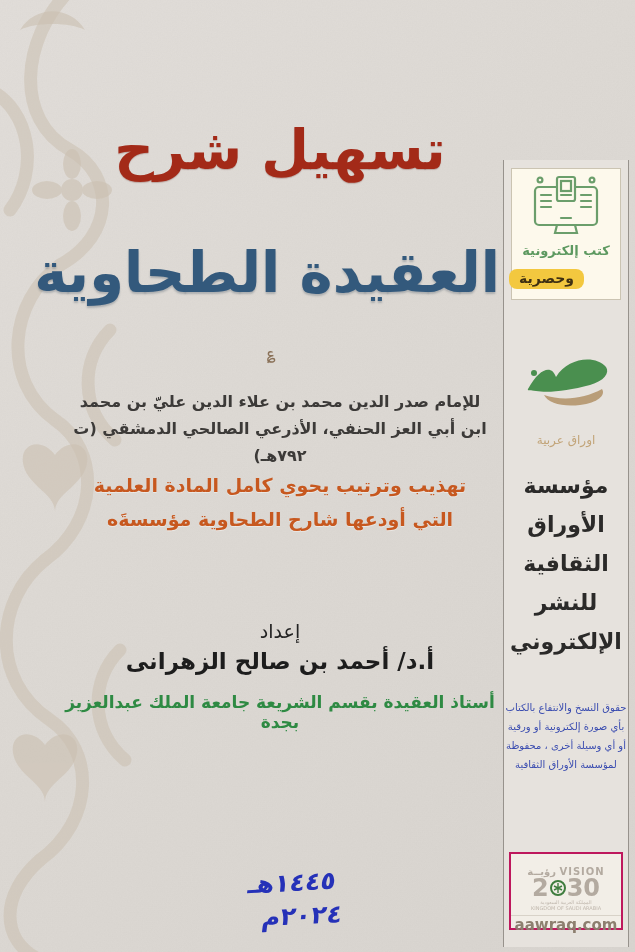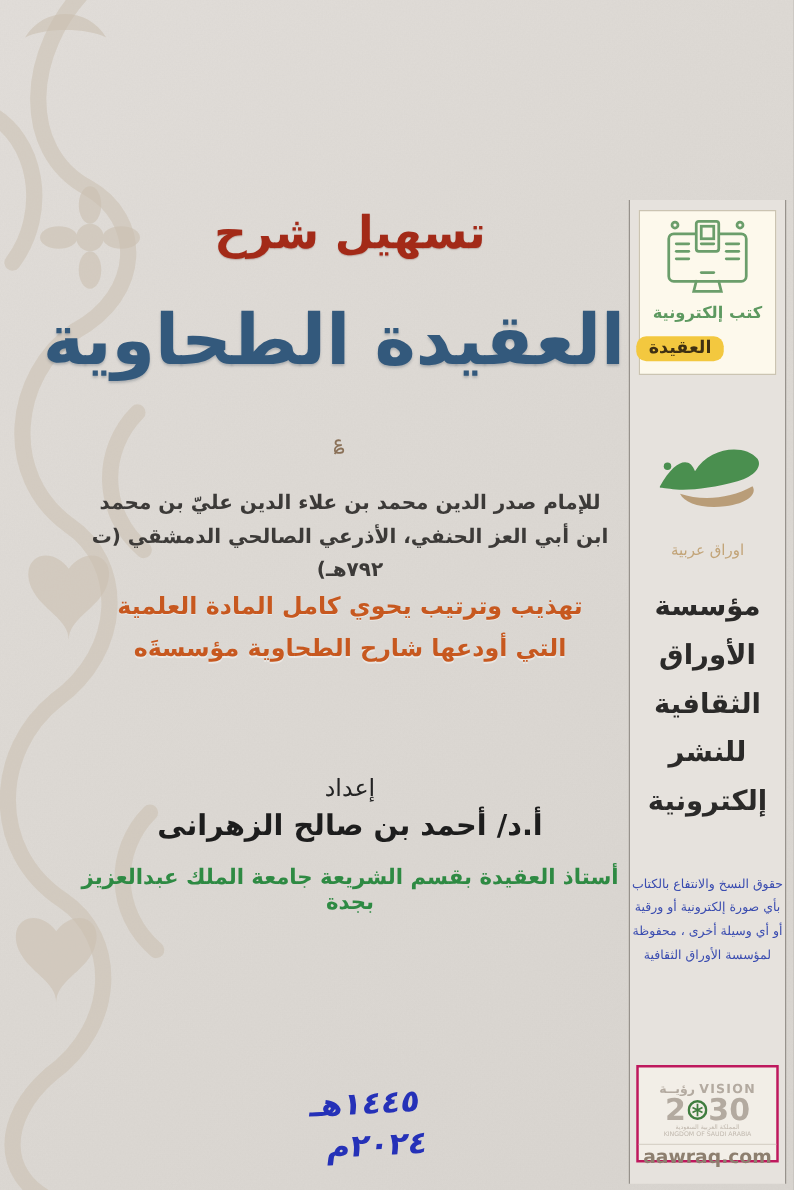--- a/index.html
+++ b/index.html
@@ -7,23 +7,22 @@
   .page {
     position:relative; width:635px; height:952px; margin:0 auto;
     background:linear-gradient(135deg,#e2deda 0%,#dedad5 40%,#d9d5d0 100%);
     overflow:hidden; direction:rtl;
   }
   svg.layer { position:absolute; top:0; left:0; pointer-events:none; }
   .main-col { position:absolute; top:0; left:60px; width:440px; height:952px; text-align:center; }
 
   .title-red {
     position:absolute; top:118px; width:100%;
-    font-size:36px; font-weight:bold; color:#a32a18;
+    font-size:55px; font-weight:bold; color:#a32a18;
     text-shadow:0 1px 1px rgba(90,20,10,.25);
-    margin-top:48px;
   }
   .title-main {
     position:absolute; top:240px; width:100%;
     font-size:56px; font-weight:bold; color:#33597c; white-space:nowrap;
     text-shadow:0 2px 2px rgba(30,50,70,.25);
     letter-spacing:1px;
     text-align:center;
   }
   .flourish { position:absolute; top:344px; left:47%; color:#8a7158; font-size:15px; }
 
@@ -155,38 +154,38 @@
           <line x1="54" y1="20" x2="64" y2="20"></line>
             <line x1="54" y1="26" x2="64" y2="26"></line>
             <line x1="54" y1="32" x2="64" y2="32"></line>
           <line x1="34" y1="43" x2="44" y2="43"></line>
           <path d="M30,50 L28,58 L50,58 L48,50"></path>
           <circle cx="13" cy="5" r="2.4"></circle>
             <circle cx="65" cy="5" r="2.4"></circle>
         </g>
       </svg>
       <div class="line1">كتب إلكترونية</div>
-      <div class="pill">العقيدة</div>
+      <div class="pill">وحصرية</div>
     </div>
 
     <div class="org-logo">
       <svg width="96" height="58" viewBox="0 0 96 58">
         <path d="M10,34 C22,12 34,10 38,22 C50,2 78,0 88,12 C92,18 86,26 72,30 C50,36 30,38 18,36 C12,35 9,36 10,34 Z" fill="#4a8f4f"></path>
         <path d="M26,40 C44,46 66,44 84,34 C88,40 80,48 62,50 C44,52 30,48 26,40 Z" fill="#b99d78"></path>
         <circle cx="16" cy="18" r="3" fill="#4a8f4f"></circle>
       </svg>
       <div class="logo-text">اوراق عربية</div>
     </div>
 
     <div class="foundation">
       <div>مؤسسة</div>
       <div>الأوراق</div>
       <div>الثقافية</div>
       <div>للنشر</div>
-      <div>إلكترونية</div>
+      <div>الإلكتروني</div>
     </div>
 
     <div class="copyright">
       <div>حقوق النسخ والانتفاع بالكتاب</div>
       <div>بأي صورة إلكترونية أو ورقية</div>
       <div>أو أي وسيلة أخرى ، محفوظة</div>
       <div>لمؤسسة الأوراق الثقافية</div>
     </div>
 
     <div class="vision-box">

